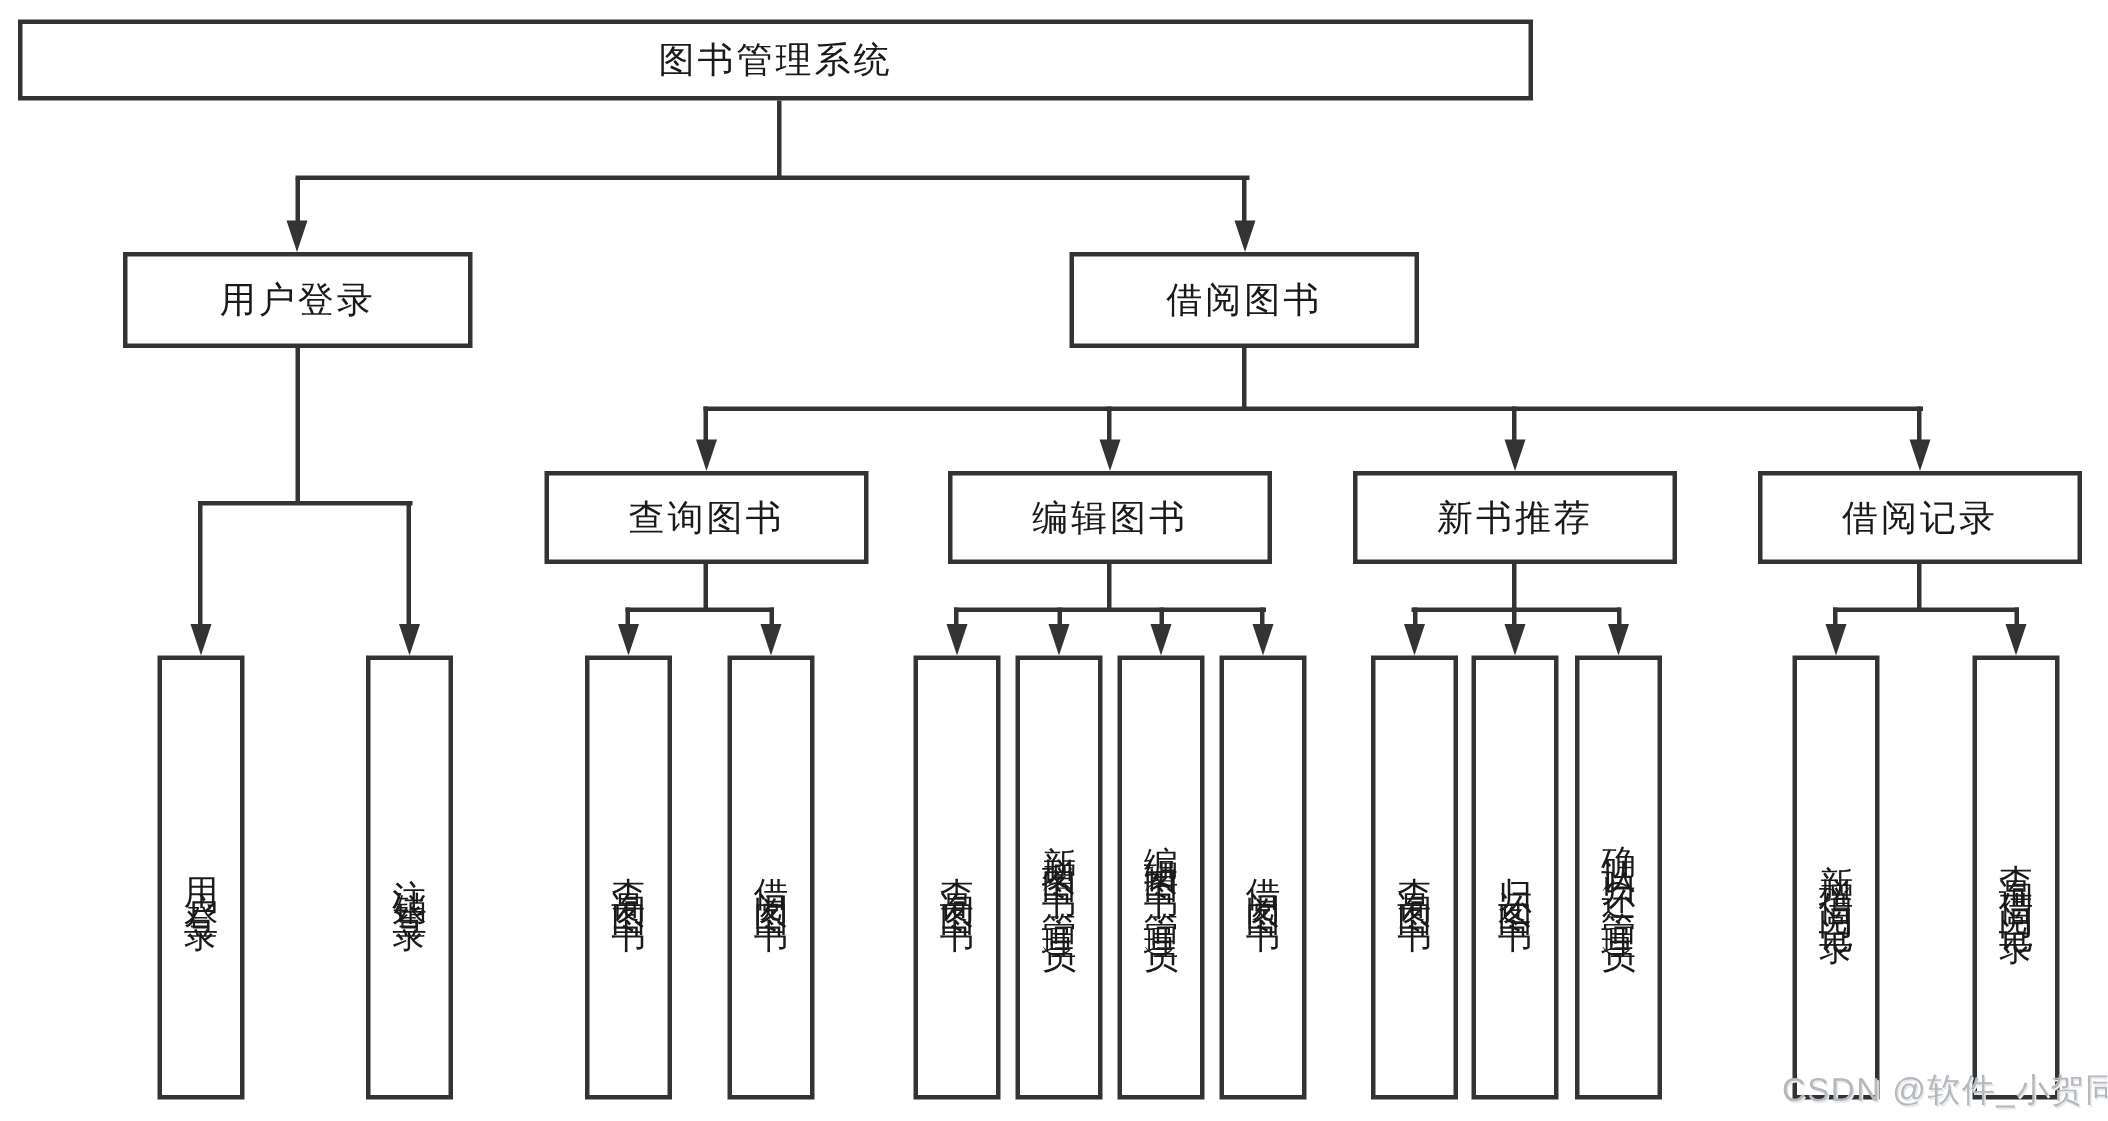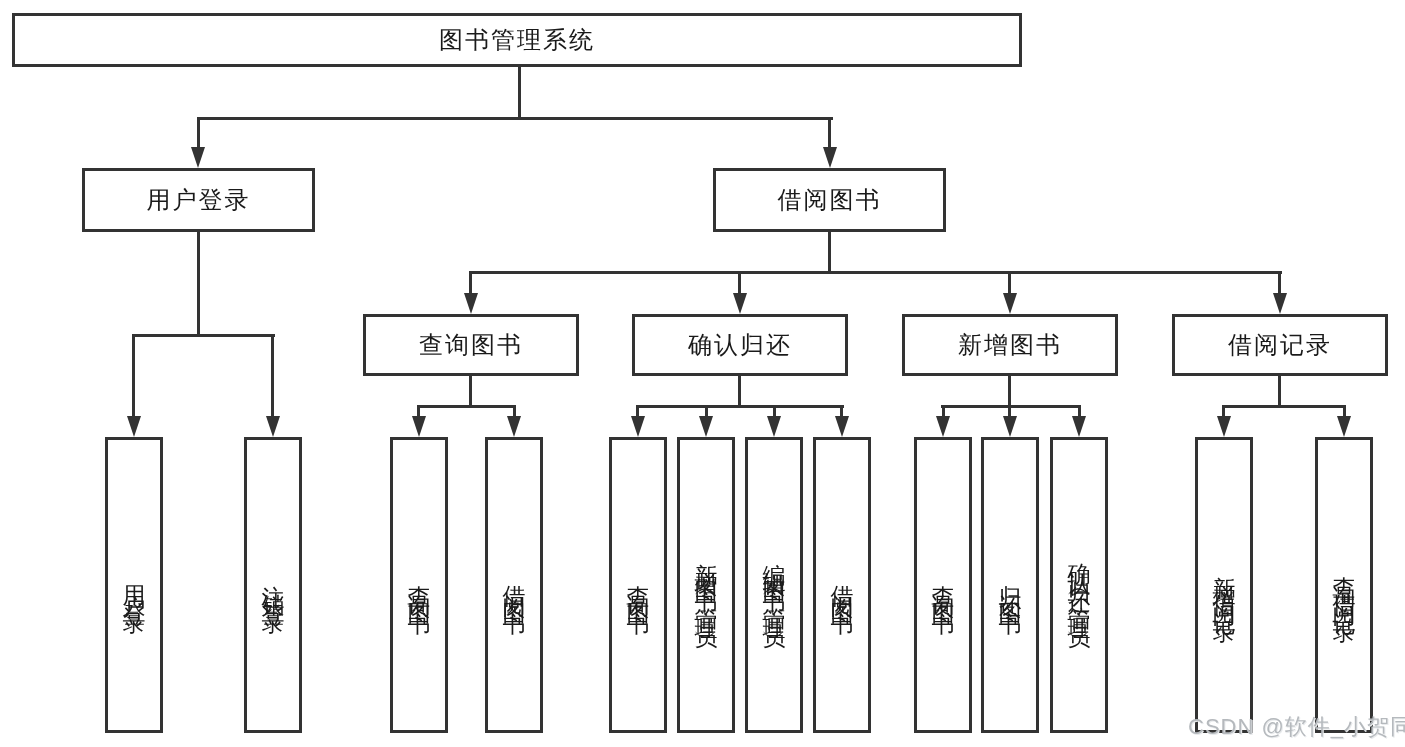--- a/index.html
+++ b/index.html
@@ -57,22 +57,22 @@
   <div class="vl" style="left:469px;top:271px;width:3px;height:23px;"></div>
   <div class="ar" style="left:464px;top:293px;"></div>
   <div class="vl" style="left:738px;top:271px;width:3px;height:23px;"></div>
   <div class="ar" style="left:733px;top:293px;"></div>
   <div class="vl" style="left:1008px;top:271px;width:3px;height:23px;"></div>
   <div class="ar" style="left:1003px;top:293px;"></div>
   <div class="vl" style="left:1278px;top:271px;width:3px;height:23px;"></div>
   <div class="ar" style="left:1273px;top:293px;"></div>
 
   <div class="box" style="left:363px;top:314px;width:216px;height:62px;">查询图书</div>
-  <div class="box" style="left:632px;top:314px;width:216px;height:62px;">确认归还</div>
-  <div class="box" style="left:902px;top:314px;width:216px;height:62px;">新增图书</div>
+  <div class="box" style="left:632px;top:314px;width:216px;height:62px;">编辑图书</div>
+  <div class="box" style="left:902px;top:314px;width:216px;height:62px;">新书推荐</div>
   <div class="box" style="left:1172px;top:314px;width:216px;height:62px;">借阅记录</div>
 
   <div class="vl" style="left:469px;top:376px;width:3px;height:31px;"></div>
   <div class="vl" style="left:738px;top:376px;width:3px;height:31px;"></div>
   <div class="vl" style="left:1008px;top:376px;width:3px;height:31px;"></div>
   <div class="vl" style="left:1278px;top:376px;width:3px;height:31px;"></div>
 
   <div class="hl" style="left:417px;top:405px;width:99px;height:3px;"></div>
   <div class="hl" style="left:636px;top:405px;width:208px;height:3px;"></div>
   <div class="hl" style="left:941px;top:405px;width:139px;height:3px;"></div>

